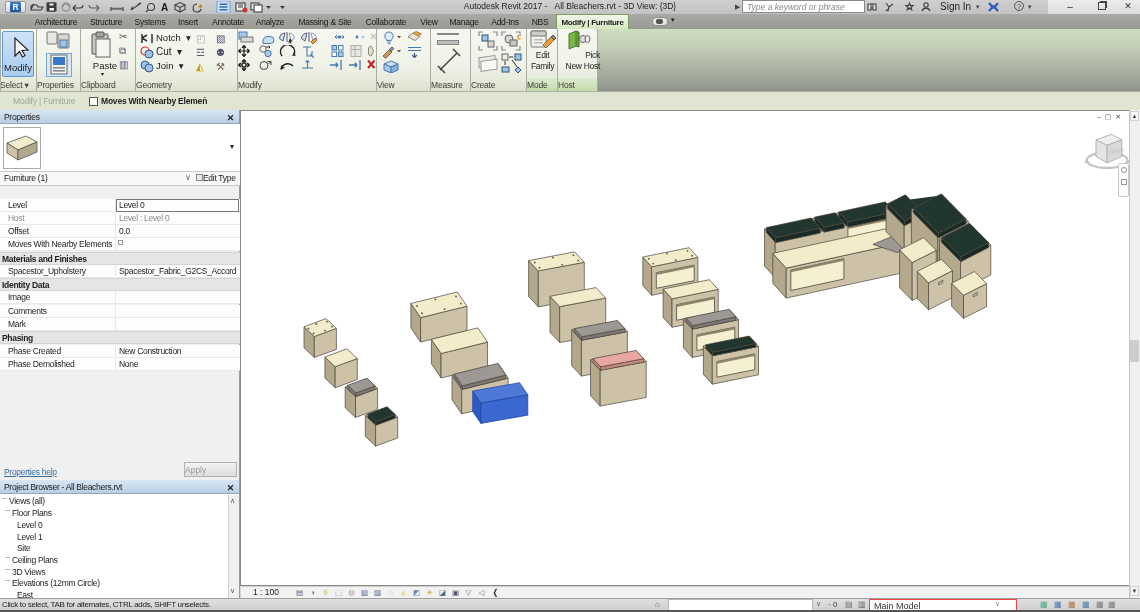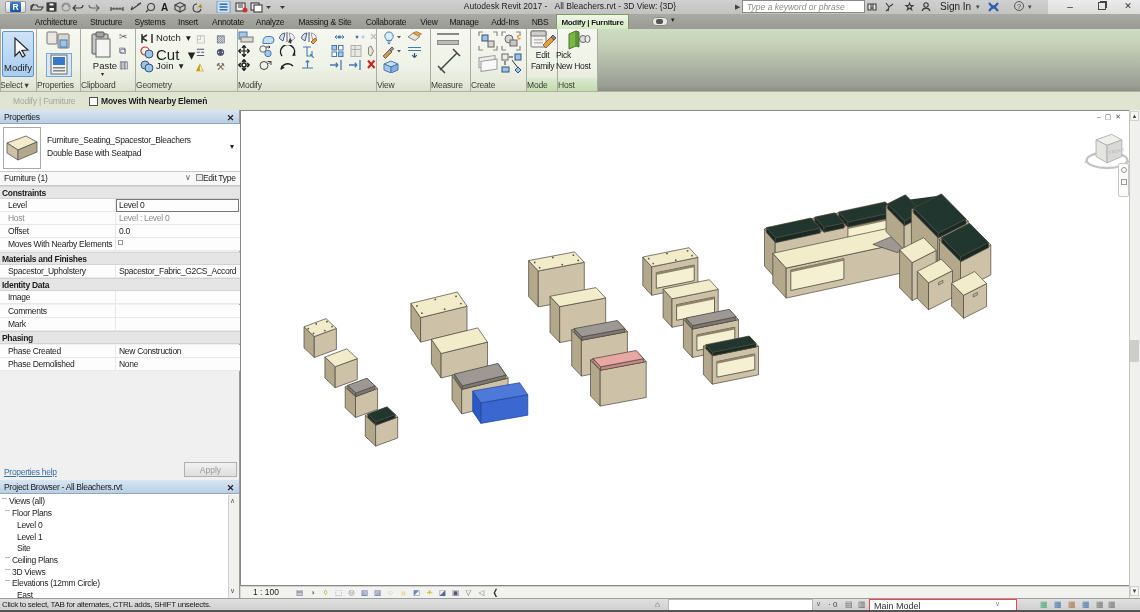--- a/index.html
+++ b/index.html
@@ -173,21 +173,21 @@
 <div class="a" style="left:119px;top:45px;font-size:10px;color:#557">⧉</div>
 <div class="a" style="left:119px;top:59px;font-size:10px;color:#557">▥</div>
 <svg class="a" style="left:140px;top:32px" width="14" height="13" viewBox="0 0 14 13">
       <path d="M2 2 L2 11 M2 6 L7 3 M2 6 L7 9 M12 2 L12 11" stroke="#333" stroke-width="1.5" fill="none"></path>
     </svg>
 <div class="a" style="left:156px;top:32px;font-size:9.5px;color:#222">Notch&nbsp;&nbsp;▾</div>
 <svg class="a" style="left:140px;top:46px" width="14" height="13" viewBox="0 0 14 13">
       <circle cx="5" cy="5" r="4" fill="none" stroke="#c33" stroke-width="1.2"></circle>
       <circle cx="9" cy="8" r="4" fill="#9fc3e8" stroke="#357" stroke-width="1"></circle>
     </svg>
-<div class="a" style="left:156px;top:46px;font-size:15px;color:#222">Cut&nbsp;&nbsp;▾</div>
+<div class="a" style="left:156px;top:46px;font-size:10px;color:#222">Cut&nbsp;&nbsp;▾</div>
 <svg class="a" style="left:140px;top:60px" width="14" height="13" viewBox="0 0 14 13">
       <circle cx="5" cy="5" r="4" fill="#9fc3e8" stroke="#357" stroke-width="1"></circle>
       <circle cx="9" cy="8" r="4" fill="#9fc3e8" stroke="#357" stroke-width="1"></circle>
     </svg>
 <div class="a" style="left:156px;top:60px;font-size:9.5px;color:#222">Join&nbsp;&nbsp;▾</div>
 <div class="a" style="left:196px;top:33px;font-size:10px;color:#aaa">◰</div>
 <div class="a" style="left:216px;top:33px;font-size:10px;color:#557">▧</div>
 <div class="a" style="left:196px;top:47px;font-size:10px;color:#557">☲</div>
 <div class="a" style="left:216px;top:47px;font-size:10px;color:#557">⚉</div>
 <div class="a" style="left:196px;top:61px;font-size:10px;color:#c90">◭</div>
@@ -312,45 +312,41 @@
       <path d="M14 15 L22 7 L25 10 L17 18 Z" fill="#e8a030" stroke="#865"></path>
       <path d="M22 7 l2-2 l3 3 l-2 2 z" fill="#888" stroke="#555"></path>
     </svg>
 <div class="a" style="left:527px;top:50px;width:31px;text-align:center;font-size:8.5px;letter-spacing:-0.3px;line-height:11px;color:#222">Edit<br>Family</div>
 <svg class="a" style="left:566px;top:30px" width="26" height="20" viewBox="0 0 26 20">
       <path d="M3 4 L10 1 L10 16 L3 19 Z" fill="#7ab648" stroke="#4a7828"></path>
       <path d="M10 1 L13 2 L13 17 L10 16" fill="#5a9638" stroke="#4a7828"></path>
       <circle cx="17" cy="9" r="3.5" fill="#ddd" stroke="#666"></circle>
       <ellipse cx="21.5" cy="9" rx="2.5" ry="3.5" fill="#eee" stroke="#666"></ellipse>
     </svg>
-<div class="a" style="left:556px;top:50px;width:44px;text-align:left;font-size:8.5px;letter-spacing:-0.3px;line-height:11px;color:#222">Pick<br>New Host</div>
+<div class="a" style="left:556px;top:50px;width:44px;text-align:right;font-size:8.5px;letter-spacing:-0.3px;line-height:11px;color:#222">Pick<br>New Host</div>
 <div id="optbar"></div>
 <div class="a" style="left:13px;top:96px;font-size:8.5px;letter-spacing:-0.2px;color:#a2a898">Modify | Furniture</div>
 <div class="a" style="left:89px;top:97px;width:9px;height:9px;background:#fff;border:1px solid #555"></div>
 <div class="a" style="left:101px;top:96px;font-size:8.5px;font-weight:bold;letter-spacing:-0.2px;color:#1d1d1d">Moves With Nearby Elemeṅ</div>
 <div id="props">
       <div class="palhdr">Properties<span class="x">✕</span></div>
     </div>
 <div class="a" style="left:0px;top:124px;width:240px;height:48px;background:#fff;border-bottom:1px solid #c8c8c8"></div>
 <div class="a" style="left:3px;top:127px;width:38px;height:42px;background:#fff;border:1px solid #aaa"></div>
 <svg class="a" style="left:4px;top:133px" width="36" height="30" viewBox="0 0 36 30">
       <polygon points="3,10 22,3 33,9 14,17" fill="#f2ecca" stroke="#555" stroke-width="0.8"></polygon>
       <polygon points="3,10 14,17 14,27 3,20" fill="#cdc2a7" stroke="#555" stroke-width="0.8"></polygon>
       <polygon points="14,17 33,9 33,19 14,27" fill="#b3a78c" stroke="#555" stroke-width="0.8"></polygon>
     </svg>
-<div class="a" style="left:47px;top:134px;font-size:8.5px;letter-spacing:-0.25px;color:#222;line-height:13px">Furniture_Seating_Spacestor_Bleachers<br>Double Base with Seatpad</div>
 <div class="a" style="left:230px;top:142px;font-size:8px;color:#222">▾</div>
 <div class="a" style="left:0px;top:172px;width:240px;height:14px;background:#f8f8f8;border-bottom:1px solid #c8c8c8"></div>
 <div class="a" style="left:4px;top:173px;font-size:8.5px;letter-spacing:-0.25px;color:#222">Furniture (1)</div>
 <div class="a" style="left:185px;top:173px;font-size:8px;color:#666">∨</div>
 <div class="a" style="left:196px;top:174px;width:7px;height:7px;border:1px solid #888;background:#e8e8e8"></div>
 <div class="a" style="left:203px;top:173px;font-size:8.5px;letter-spacing:-0.3px;color:#222">Edit Type</div>
-<div class="a sech" style="left:0;top:186px;width:240px;height:13px;border-top:1px solid #d4d4d4;border-bottom:1px solid #d4d4d4">
-      <div class="a sechlbl" style="left:2px;top:0;font-size:8.5px;letter-spacing:-0.3px;color:#1d1d1d;line-height:13.5px">Constraints</div>
-    </div>
 <div class="a" style="left:0;top:199px;width:240px;height:13px;background:#fdfdfd;border-bottom:1px solid #e8e8e8"></div>
 <div class="a" style="left:115px;top:199px;width:1px;height:13px;background:#e8e8e8"></div>
 <div class="a" style="left:8px;top:199px;font-size:8.5px;letter-spacing:-0.3px;color:#1d1d1d;line-height:13.5px;white-space:nowrap">Level</div>
 <div class="a" style="left:119px;top:199px;font-size:8.5px;letter-spacing:-0.3px;color:#1d1d1d;line-height:13.5px;white-space:nowrap">Level 0</div>
 <div class="a" style="left:0;top:212px;width:240px;height:13px;background:#fdfdfd;border-bottom:1px solid #e8e8e8"></div>
 <div class="a" style="left:115px;top:212px;width:1px;height:13px;background:#e8e8e8"></div>
 <div class="a gray" style="left:8px;top:212px;font-size:8.5px;letter-spacing:-0.3px;color:#8a8a8a;line-height:13.5px;white-space:nowrap">Host</div>
 <div class="a" style="left:119px;top:212px;font-size:8.5px;letter-spacing:-0.3px;color:#8a8a8a;line-height:13.5px;white-space:nowrap">Level : Level 0</div>
 <div class="a" style="left:0;top:225px;width:240px;height:13px;background:#fdfdfd;border-bottom:1px solid #e8e8e8"></div>
 <div class="a" style="left:115px;top:225px;width:1px;height:13px;background:#e8e8e8"></div>
@@ -385,21 +381,21 @@
 <div class="a" style="left:0;top:345px;width:240px;height:13px;background:#fdfdfd;border-bottom:1px solid #e8e8e8"></div>
 <div class="a" style="left:115px;top:345px;width:1px;height:13px;background:#e8e8e8"></div>
 <div class="a" style="left:8px;top:345px;font-size:8.5px;letter-spacing:-0.3px;color:#1d1d1d;line-height:13.5px;white-space:nowrap">Phase Created</div>
 <div class="a" style="left:119px;top:345px;font-size:8.5px;letter-spacing:-0.3px;color:#1d1d1d;line-height:13.5px;white-space:nowrap">New Construction</div>
 <div class="a" style="left:0;top:358px;width:240px;height:13px;background:#fdfdfd;border-bottom:1px solid #e8e8e8"></div>
 <div class="a" style="left:115px;top:358px;width:1px;height:13px;background:#e8e8e8"></div>
 <div class="a" style="left:8px;top:358px;font-size:8.5px;letter-spacing:-0.3px;color:#1d1d1d;line-height:13.5px;white-space:nowrap">Phase Demolished</div>
 <div class="a" style="left:119px;top:358px;font-size:8.5px;letter-spacing:-0.3px;color:#1d1d1d;line-height:13.5px;white-space:nowrap">None</div>
 <div class="a" style="left:116px;top:199px;width:123px;height:13px;border:1px solid #777;background:transparent"></div>
 <div class="a" style="left:4px;top:467px;font-size:8.5px;letter-spacing:-0.3px;color:#3a6ea5;text-decoration:underline">Properties help</div>
-<div class="a" style="left:184px;top:462px;width:53px;height:15px;background:linear-gradient(#f2f2f2,#dedede);border:1px solid #b0b0b0;font-size:8.5px;color:#9a9a9a;text-align:center;line-height:15px">Apply</div>
+<div class="a" style="left:184px;top:462px;width:53px;height:15px;background:linear-gradient(#f2f2f2,#dedede);border:1px solid #b0b0b0;font-size:8.5px;color:#9a9a9a;line-height:15px">Apply</div>
 <div id="browser">
       <div class="palhdr">Project Browser - All Bleachers.rvt<span class="x">✕</span></div>
     </div>
 <div class="a" style="left:2px;top:495px;font-size:7px;color:#777">─</div>
 <div class="trow" style="left:9px;top:495px">Views (all)</div>
 <div class="a" style="left:5px;top:507px;font-size:7px;color:#777">─</div>
 <div class="trow" style="left:12px;top:507px">Floor Plans</div>
 <div class="trow" style="left:17px;top:519px">Level 0</div>
 <div class="trow" style="left:17px;top:531px">Level 1</div>
 <div class="trow" style="left:17px;top:542px">Site</div>

